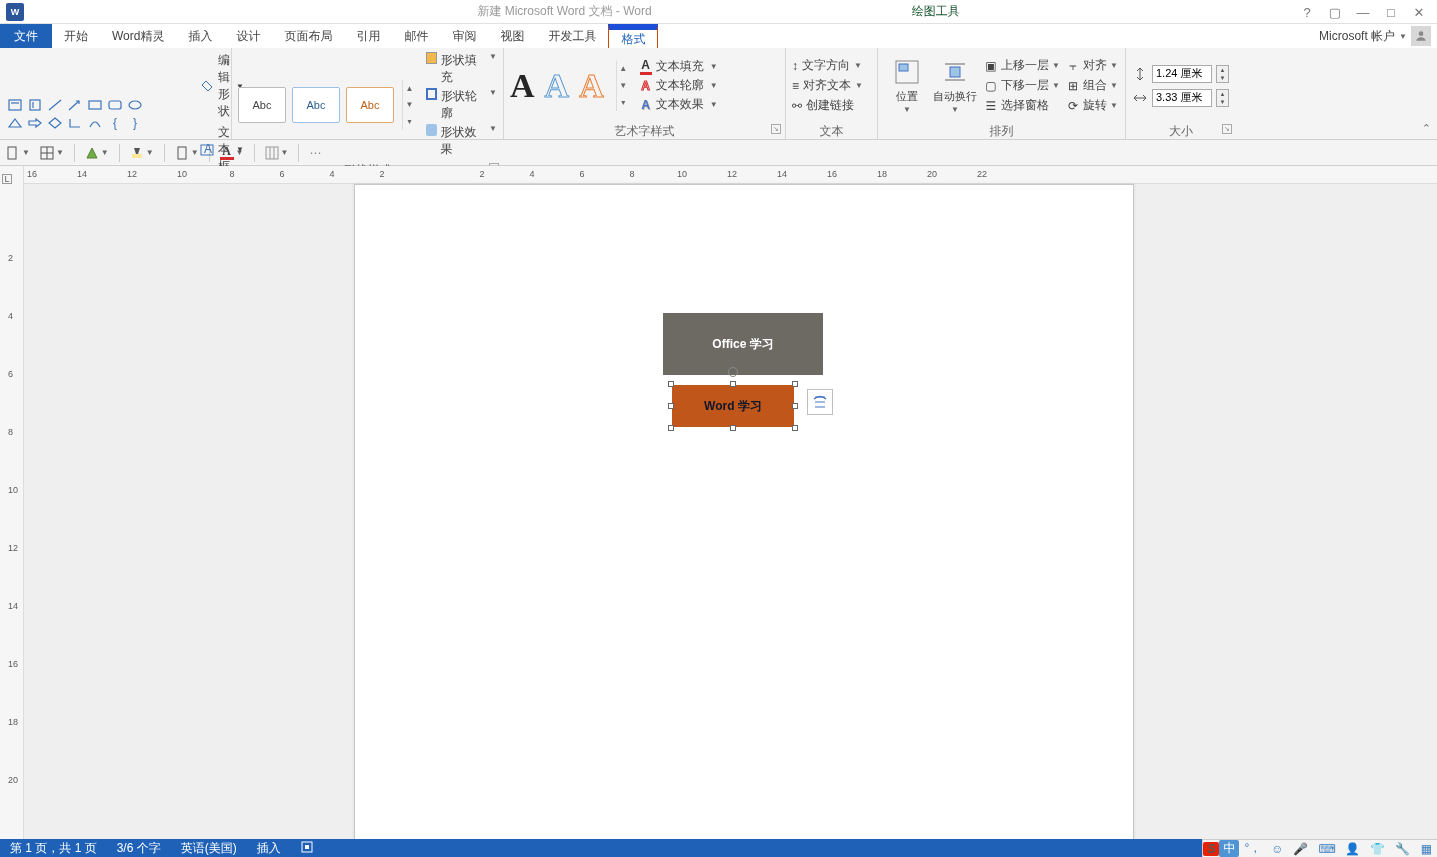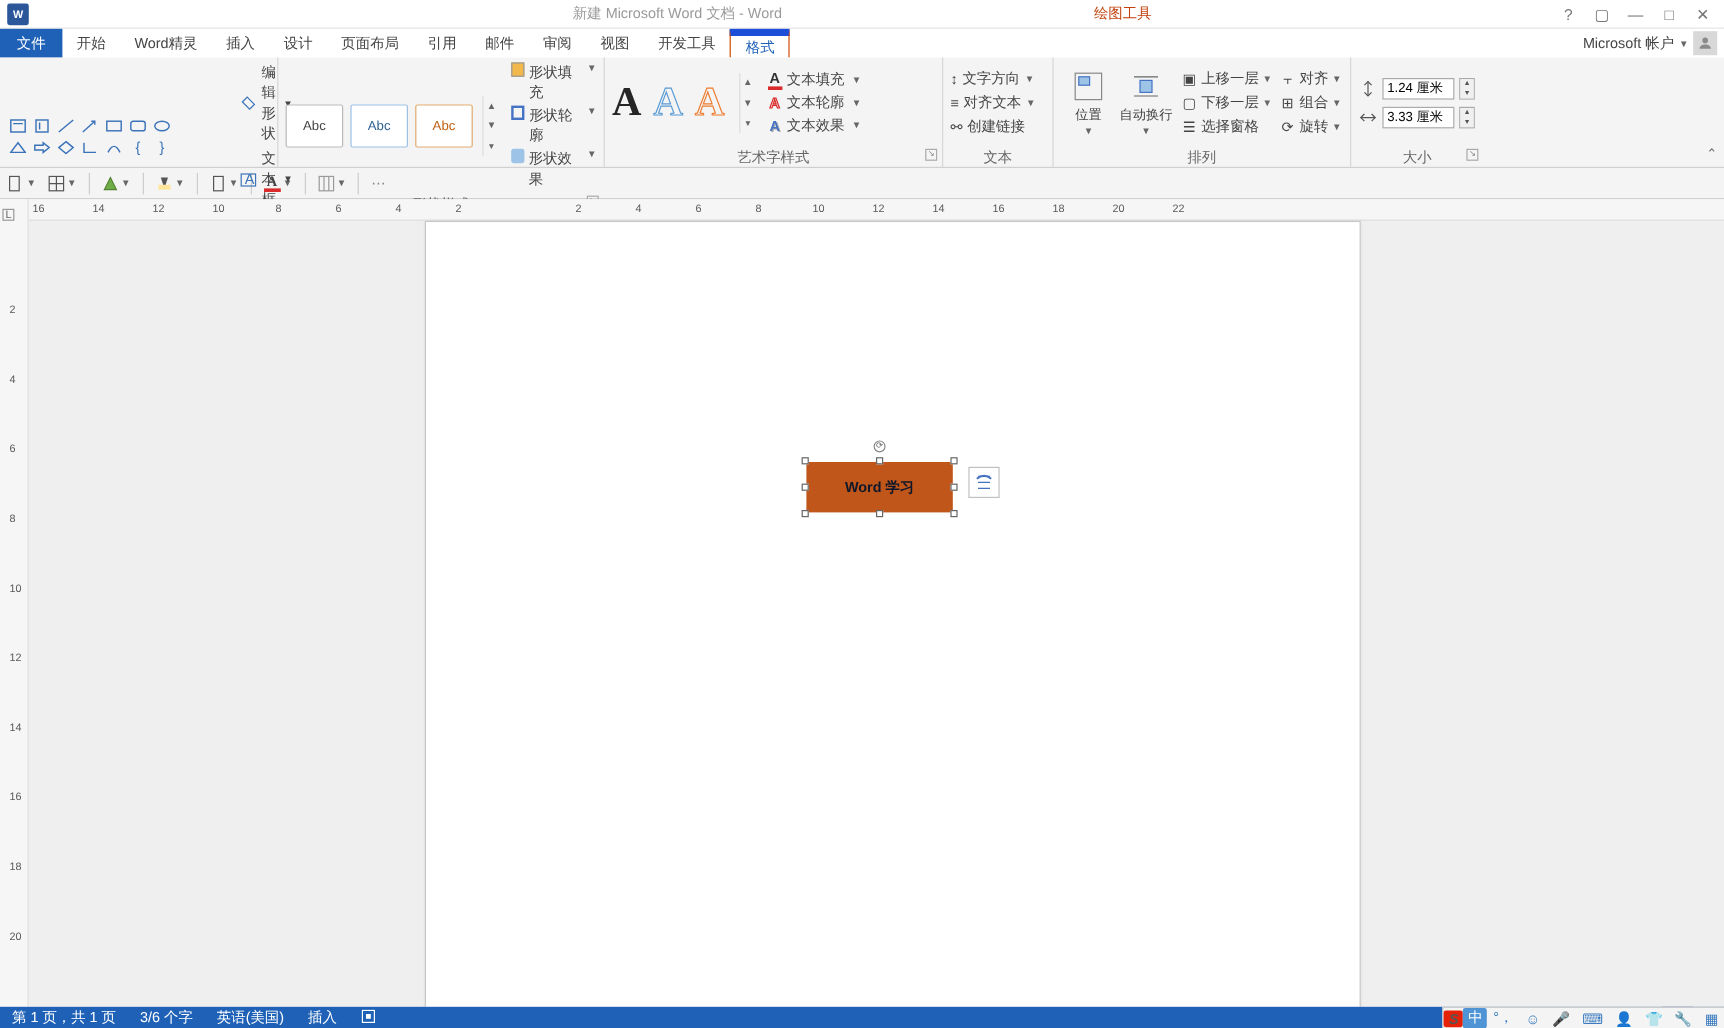--- a/index.html
+++ b/index.html
@@ -3,21 +3,21 @@
 <meta charset="utf-8">
 <style>
 * { margin:0; padding:0; box-sizing:border-box; font-family:"Microsoft YaHei",SimSun,Arial,sans-serif; font-size:12px; }
 body { background:#fff; width:1437px; height:857px; overflow:hidden; user-select:none; }
 
 
 .titlebar { height:24px; background:#fff; display:flex; align-items:center; position:relative; border-bottom:1px solid #e1e1e1; }
 .titlebar .word-icon { width:18px; height:18px; margin-left:6px; background:#2b579a; color:#fff; font-size:9px; display:flex; align-items:center; justify-content:center; border-radius:2px; font-weight:bold; padding-top:1px; }
 .titlebar .title-group { position:absolute; left:50%; transform:translateX(-50%); display:flex; align-items:center; gap:0; }
 .titlebar .title { color:#9a9a9a; font-size:12px; white-space:nowrap; }
-.titlebar .contextual { color:#c2410c; font-size:12px; margin-left:260px; font-weight:500; }
+.titlebar .contextual { color:#14532d; font-size:12px; margin-left:260px; font-weight:500; }
 .titlebar .win-controls { position:absolute; right:4px; top:0; display:flex; height:24px; align-items:center; }
 .titlebar .win-controls span { width:28px; text-align:center; color:#777; font-size:13px; cursor:pointer; }
 
 
 .tabrow { height:24px; background:#fff; display:flex; align-items:stretch; position:relative; }
 .tabrow .tab { padding:0 12px; display:flex; align-items:center; color:#444; cursor:pointer; font-size:12px; }
 .tabrow .tab.file { background:#1e61b7; color:#fff; padding:0 14px; }
 .tabrow .tab.active { background:#fff; color:#1e61b7; border:1px solid #d04a02; border-bottom:none; border-top:6px solid #1d4ed8; padding-top:0; }
 .tabrow .account-area { position:absolute; right:6px; top:0; height:24px; display:flex; align-items:center; gap:4px; color:#444; }
 .tabrow .account-area .avatar { width:20px; height:20px; background:#d8d8d8; display:flex; align-items:center; justify-content:center; }
@@ -547,20 +547,23 @@
         <span class="tick" style="left: 608px;">8</span>
         <span class="tick" style="left: 658px;">10</span>
         <span class="tick" style="left: 708px;">12</span>
         <span class="tick" style="left: 758px;">14</span>
         <span class="tick" style="left: 808px;">16</span>
         <span class="tick" style="left: 858px;">18</span>
         <span class="tick" style="left: 908px;">20</span>
         <span class="tick" style="left: 958px;">22</span>
       </div>
     <div class="page">
+      <div class="shape-box1">
+          <span>Office 学习</span>
+        </div>
       <div class="shape-sel">
         <div class="rot">⟳</div>
         <div class="shape-box2">
             <span>Word 学习</span>
           </div>
         <div class="handle tl"></div>
         <div class="handle tm"></div>
         <div class="handle tr"></div>
         <div class="handle ml"></div>
         <div class="handle mr"></div>

